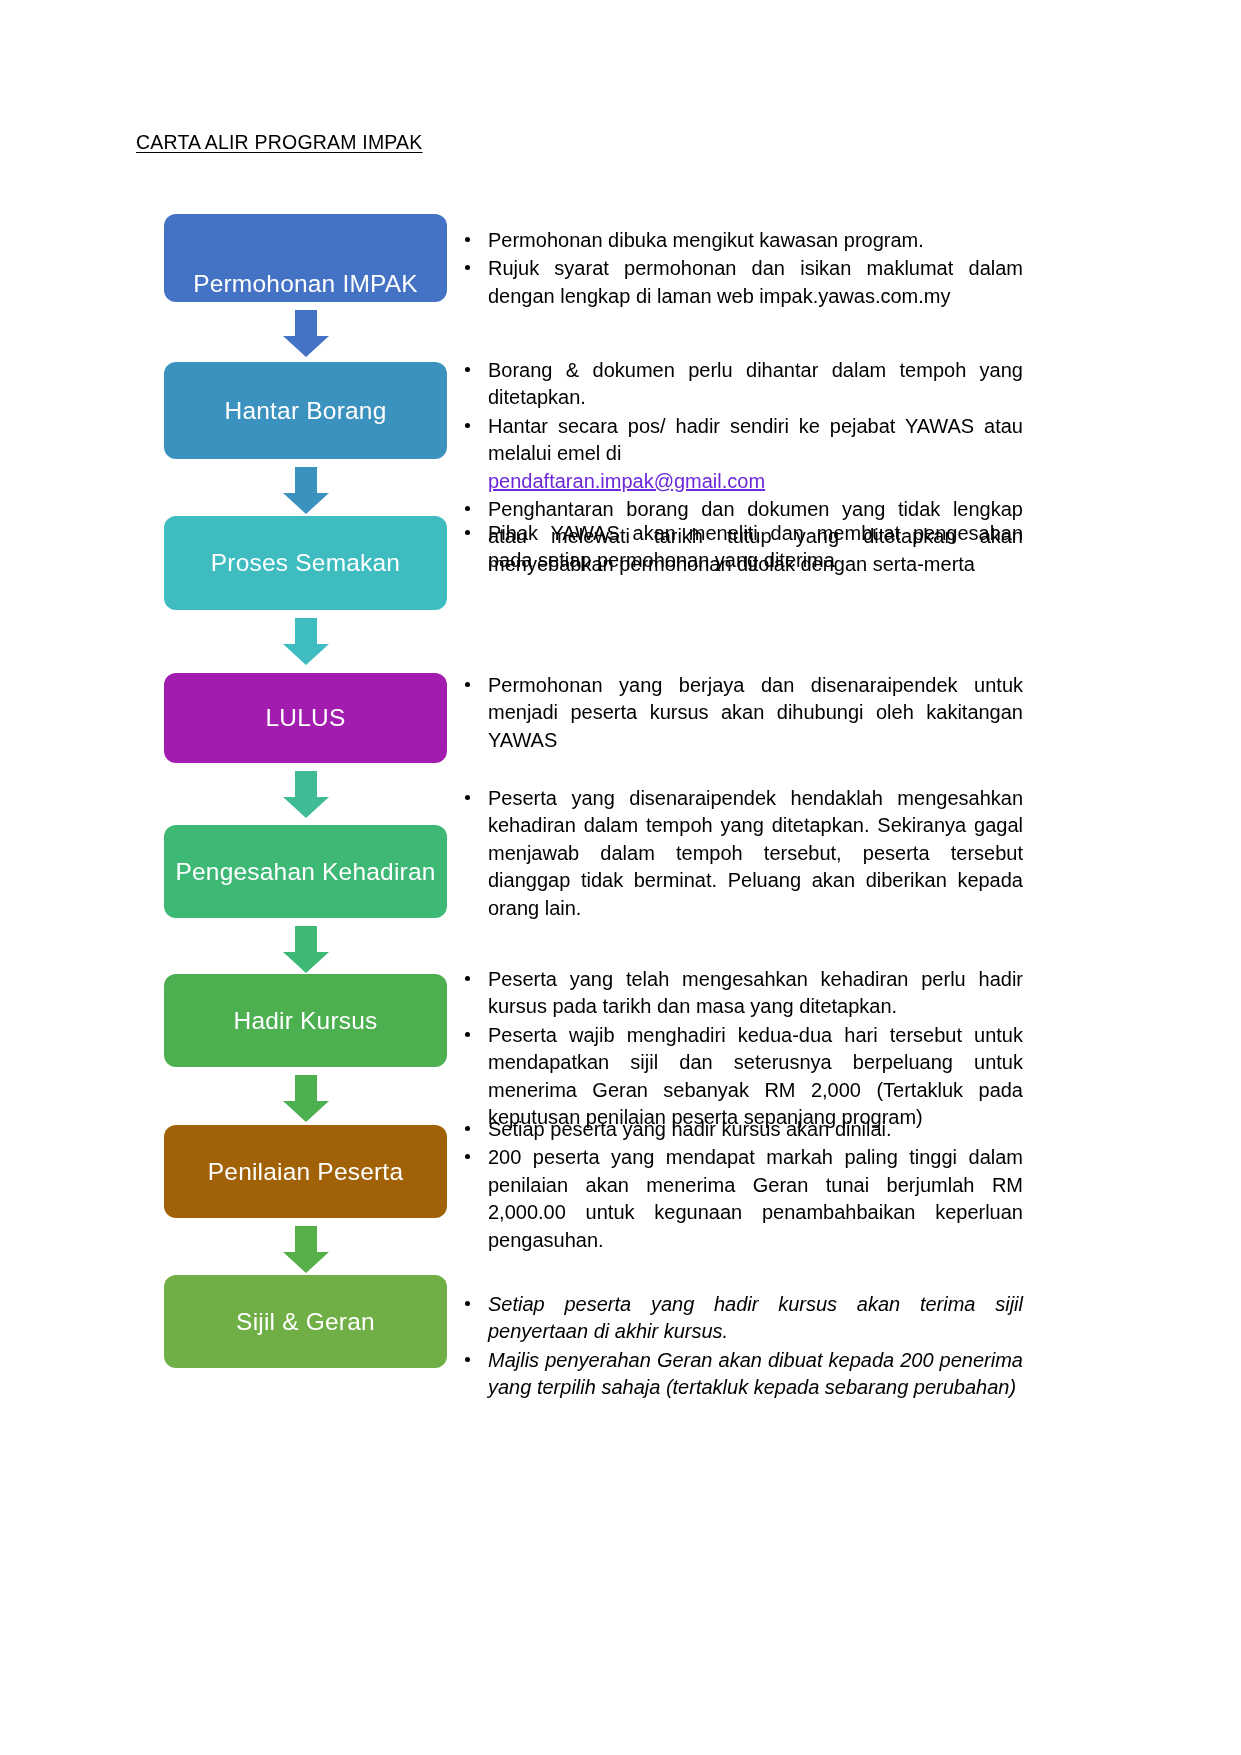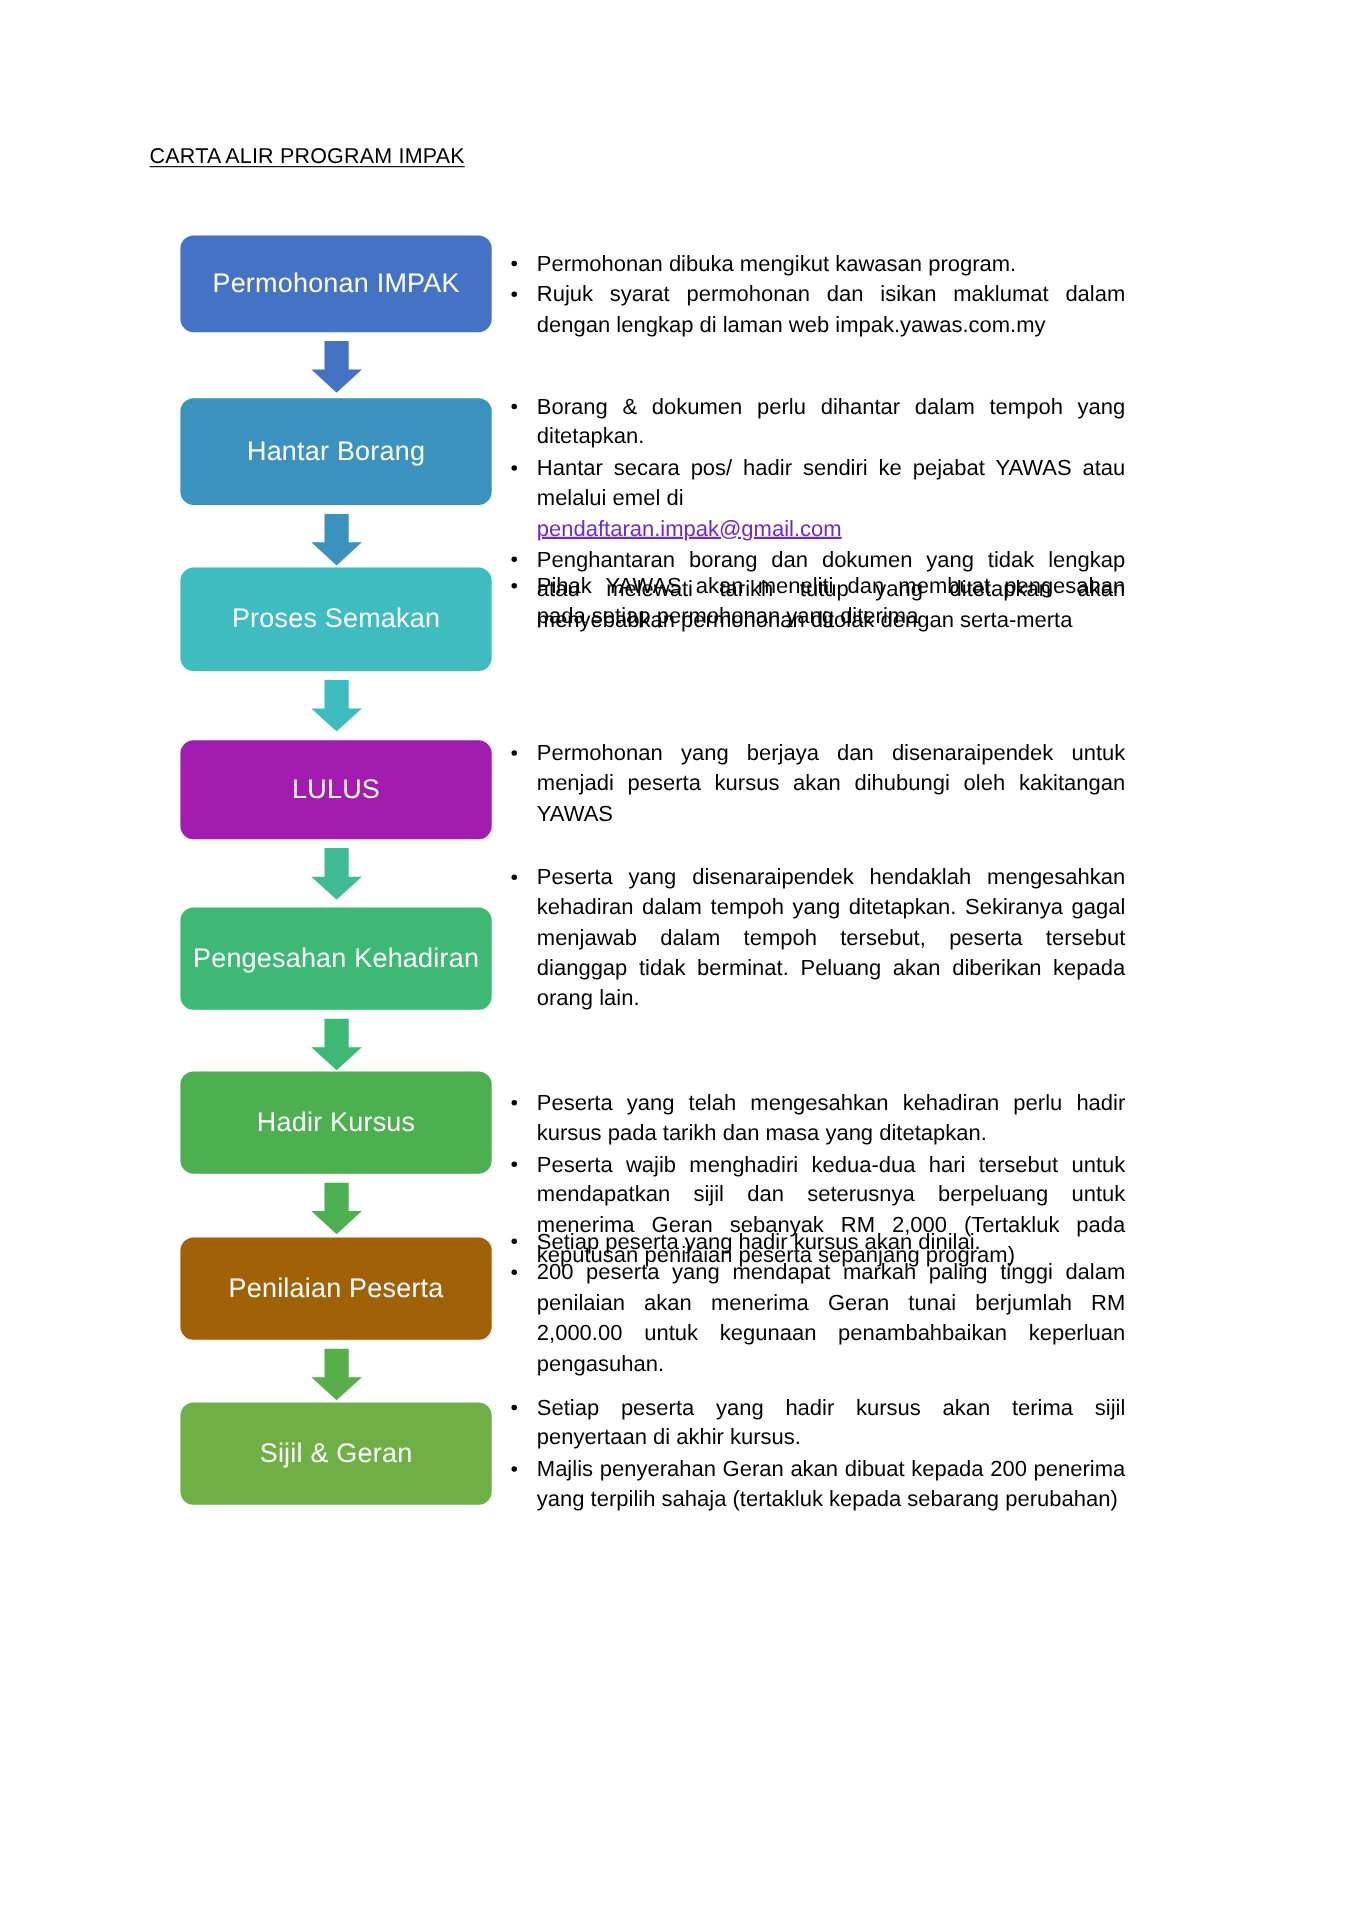--- a/index.html
+++ b/index.html
@@ -109,21 +109,21 @@
 </head>
 <body>
 
 <div id="page">
 
   <div id="doc-title">CARTA ALIR PROGRAM IMPAK</div>
 
   <div id="flow">
 
     <div class="step">
-      <div class="step-box" style="top:9px; height:88px; background:#4472C4;">
+      <div class="step-box" style="top:9px; height:88px; background:#4472C4;align-items:flex-end;">
         <span>Permohonan IMPAK</span>
       </div>
       <ul class="bullets" style="top:22px;">
         <li>Permohonan dibuka mengikut kawasan program.</li>
         <li>Rujuk syarat permohonan dan isikan maklumat dalam dengan lengkap di laman web impak.yawas.com.my</li>
       </ul>
       <div class="arrow" style="top:105px;">
         <svg width="46" height="47" viewBox="0 0 46 47" aria-hidden="true">
           <polygon points="12,0 34,0 34,26 46,26 23,47 0,26 12,26" fill="#4472C4"></polygon>
         </svg>
@@ -186,21 +186,21 @@
         <svg width="46" height="47" viewBox="0 0 46 47" aria-hidden="true">
           <polygon points="12,0 34,0 34,26 46,26 23,47 0,26 12,26" fill="#3DB875"></polygon>
         </svg>
       </div>
     </div>
 
     <div class="step">
       <div class="step-box" style="top:769px; height:93px; background:#4CAF50;">
         <span>Hadir Kursus</span>
       </div>
-      <ul class="bullets" style="top:761px;margin-top:24px;">
+      <ul class="bullets" style="top:761px;">
         <li>Peserta yang telah mengesahkan kehadiran perlu hadir kursus pada tarikh dan masa yang ditetapkan.</li>
         <li>Peserta wajib menghadiri kedua-dua hari tersebut untuk mendapatkan sijil dan seterusnya berpeluang untuk menerima Geran sebanyak RM 2,000 (Tertakluk pada keputusan penilaian peserta sepanjang program)</li>
       </ul>
       <div class="arrow" style="top:870px;">
         <svg width="46" height="47" viewBox="0 0 46 47" aria-hidden="true">
           <polygon points="12,0 34,0 34,26 46,26 23,47 0,26 12,26" fill="#4CAF50"></polygon>
         </svg>
       </div>
     </div>
 
@@ -216,20 +216,20 @@
         <svg width="46" height="47" viewBox="0 0 46 47" aria-hidden="true">
           <polygon points="12,0 34,0 34,26 46,26 23,47 0,26 12,26" fill="#56AF48"></polygon>
         </svg>
       </div>
     </div>
 
     <div class="step">
       <div class="step-box" style="top:1070px; height:93px; background:#6FAF46;">
         <span>Sijil &amp; Geran</span>
       </div>
-      <ul class="bullets" style="top:1062px;">
+      <ul class="bullets" style="top:1086px;font-style:italic;">
         <li>Setiap peserta yang hadir kursus akan terima sijil penyertaan di akhir kursus.</li>
         <li>Majlis penyerahan Geran akan dibuat kepada 200 penerima yang terpilih sahaja (tertakluk kepada sebarang perubahan)</li>
       </ul>
     </div>
 
   </div>
 </div>
 
 </body></html>

